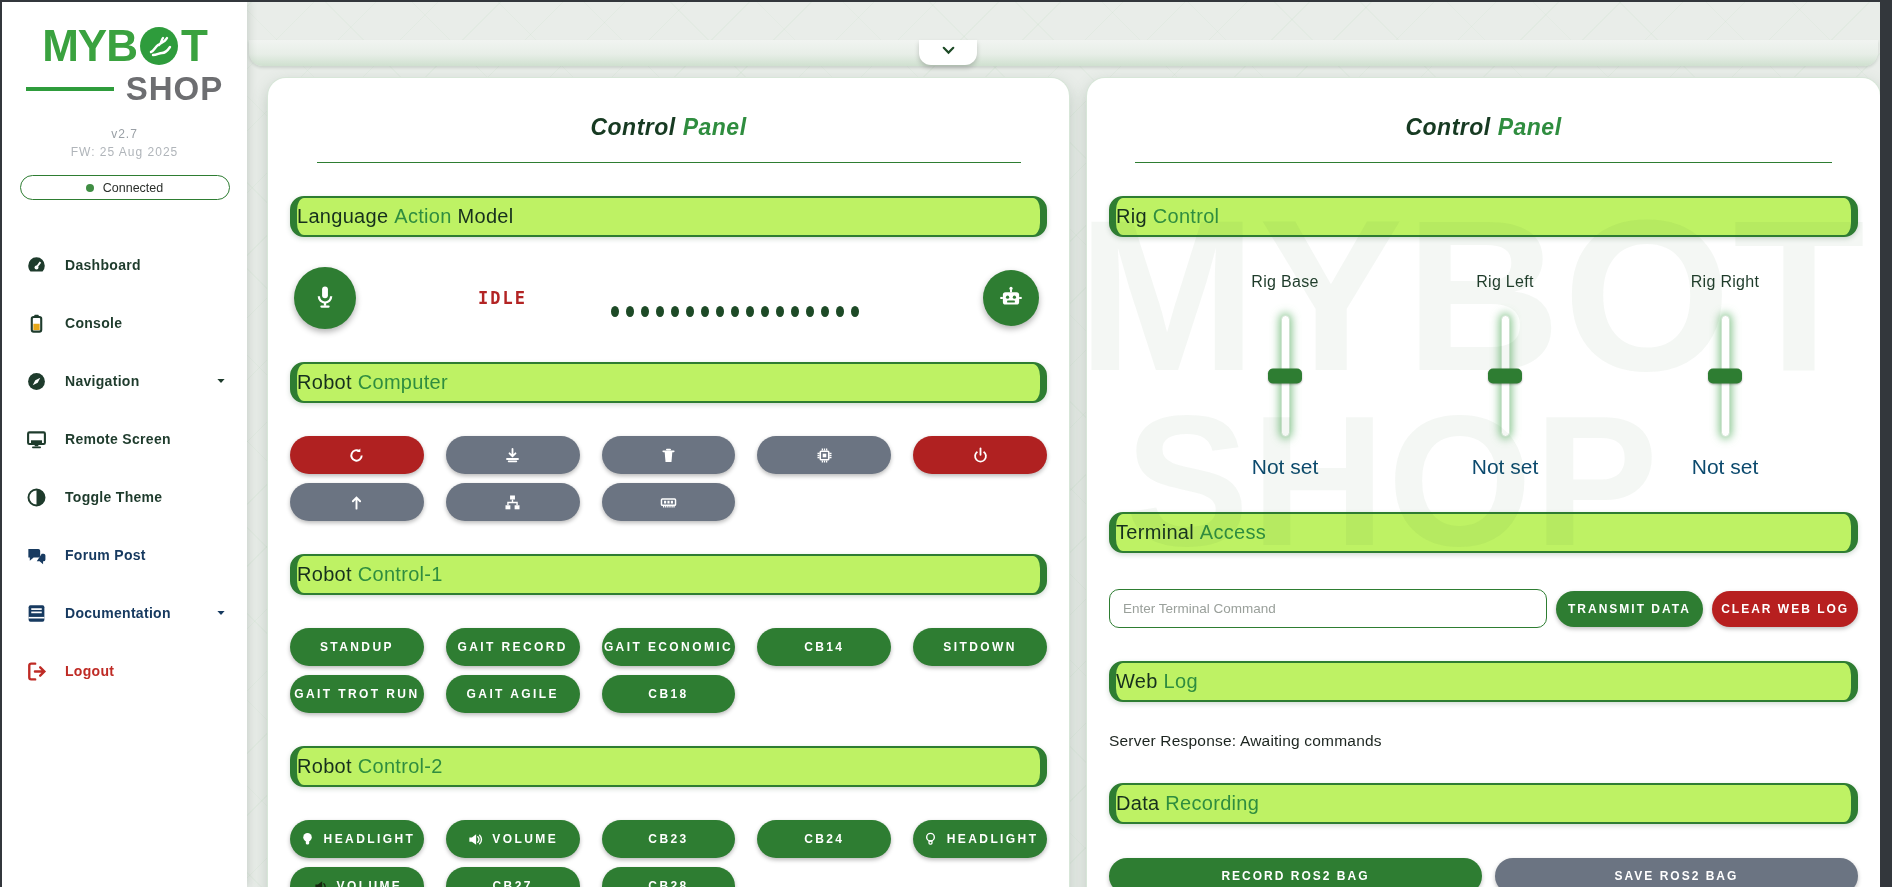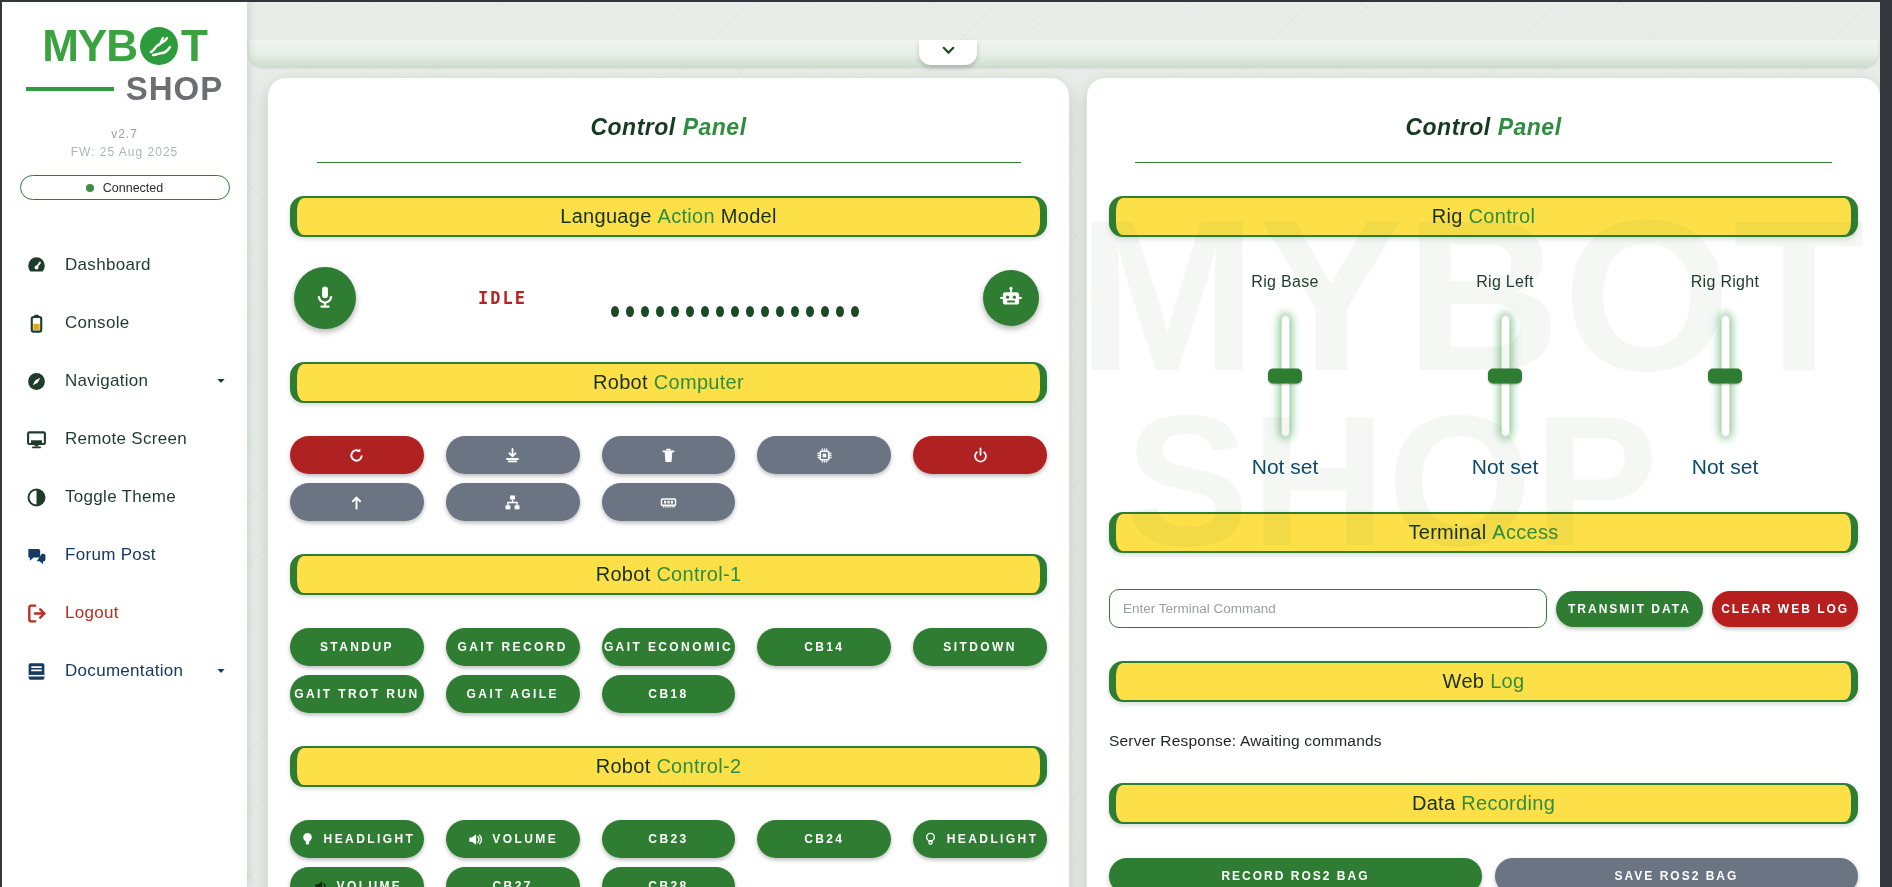--- a/index.html
+++ b/index.html
@@ -36,21 +36,21 @@
   .version{ margin-top:22px; text-align:center; color:#9aa0a6; font-size:12px; letter-spacing:1px; }
   .firmware{ margin-top:4px; text-align:center; color:#b0b5ba; font-size:12px; letter-spacing:1px; }
   .conn-pill{
     margin:16px auto 0; width:210px; height:25px; border:1px solid #2e7d32; border-radius:13px;
     display:flex; align-items:center; justify-content:center; gap:9px;
     font-size:12.5px; color:#2b2f2b; background:#fff;
   }
   .conn-dot{ width:8px; height:8px; border-radius:50%; background:#3f8d43; }
   #side-nav{ margin-top:36px; }
   .side-item{ display:flex; align-items:center; height:58px; padding-left:24px; cursor:pointer;
-              font-size:17px; letter-spacing:.3px; }
+              font-size:14px; letter-spacing:.3px;font-weight:bold; }
   .side-item .s-icon{ width:21px; height:21px; display:inline-flex; margin-right:18px; flex:0 0 21px; }
   .side-item .s-icon svg{ width:100%; height:100%; }
   .side-item.green{ color:#1e3b2c; }
   .side-item.navy{ color:#173a60; }
   .side-item.red{ color:#bf2b25; }
   .s-caret{ margin-left:auto; margin-right:20px; width:12px; height:12px; display:inline-flex; }
   .s-caret svg{ width:100%; height:100%; }
   
   .main{ position:absolute; left:245px; top:0; right:12px; bottom:0; z-index:1;margin-top:38px; }
   .top-bar{
@@ -69,24 +69,24 @@
     box-shadow:0 0 0 1px #d7e6d8, 0 6px 16px rgba(70,105,80,.28);
     padding:36px 22px 30px;
   }
   .card.left{ left:21px; width:801px; height:1180px; }
   .card.right{ left:840px; width:793px; height:1180px; }
   .panel-title{ text-align:center; font-size:23px; font-style:italic; font-weight:600; letter-spacing:.5px; }
   .panel-title .t1{ color:#173a22; }
   .panel-title .t2{ color:#2f8d3f; margin-left:7px; }
   .title-rule{ border:none; border-top:1px solid #2e7d32; width:93%; margin:21px auto 0; }
   .hdr-box{
-    margin:33px auto 0; height:41px; background:#fde047; border-radius:14px;
+    margin:33px auto 0; height:41px; background:#bef264; border-radius:14px;
     border:2px solid #2e7d32; border-left-width:7px; border-right-width:7px;
     box-shadow:0 2px 5px rgba(50,90,60,.22);
-    display:flex; align-items:center; justify-content:center;
+    display:flex; align-items:center; justify-content:flex-start;
     font-size:20px; letter-spacing:.3px;
   }
   .hdr-box .pre, .hdr-box .post{ color:#16301d; white-space:pre; }
   .hdr-box .accent{ color:#2f8d3f; white-space:pre; }
   
   .lam-row{ display:flex; align-items:center; margin-top:30px; padding:0 4px; }
   .round-btn{ border:none; border-radius:50%; background:#2e7d32; cursor:pointer;
               display:flex; align-items:center; justify-content:center;
               box-shadow:0 3px 6px rgba(0,0,0,.3); }
   .mic-btn{ width:62px; height:62px; }
@@ -223,44 +223,44 @@
       </div>
       <div class="side-item navy">
         <span class="s-icon">
           <svg viewBox="0 0 16 16">
             <path d="M1.8 3h7.6a1.4 1.4 0 0 1 1.4 1.4v3.8a1.4 1.4 0 0 1-1.4 1.4H5.8L2.9 12V9.6h-1a0 0 0 0 1-.1 0z" fill="currentColor"></path>
             <path d="M12 6.6h1.4A1.4 1.4 0 0 1 14.8 8v3a1.4 1.4 0 0 1-1.4 1.4h-.4v2.2l-2.6-2.2H8.2" fill="currentColor"></path>
           </svg>
         </span>
         <span class="s-label">Forum Post</span>
       </div>
-      <div class="side-item red">
-        <span class="s-icon">
-          <svg viewBox="0 0 16 16">
-            <path d="M7 2H3.9A1.4 1.4 0 0 0 2.5 3.4v9.2A1.4 1.4 0 0 0 3.9 14H7" fill="none" stroke="currentColor" stroke-width="1.8" stroke-linecap="round"></path>
-            <path d="M6.8 8h6.6M10.8 4.8 14 8l-3.2 3.2" fill="none" stroke="currentColor" stroke-width="1.8" stroke-linecap="round"></path>
-          </svg>
-        </span>
-        <span class="s-label">Logout</span>
-      </div>
       <div class="side-item navy">
         <span class="s-icon">
           <svg viewBox="0 0 16 16">
             <rect x="2" y="1.8" width="12" height="12.4" rx="1.4" fill="currentColor"></rect>
             <rect x="4" y="4" width="8" height="1.3" fill="#fff"></rect>
             <rect x="4" y="6.5" width="8" height="1.3" fill="#fff"></rect>
             <rect x="2" y="10.6" width="12" height="1.2" fill="#fff"></rect>
           </svg>
         </span>
         <span class="s-label">Documentation</span>
         <span class="s-caret">
           <svg viewBox="0 0 16 16">
             <path d="M3.2 5.2h9.6L8 10.8z" fill="currentColor"></path>
           </svg>
         </span>
+      </div>
+      <div class="side-item red">
+        <span class="s-icon">
+          <svg viewBox="0 0 16 16">
+            <path d="M7 2H3.9A1.4 1.4 0 0 0 2.5 3.4v9.2A1.4 1.4 0 0 0 3.9 14H7" fill="none" stroke="currentColor" stroke-width="1.8" stroke-linecap="round"></path>
+            <path d="M6.8 8h6.6M10.8 4.8 14 8l-3.2 3.2" fill="none" stroke="currentColor" stroke-width="1.8" stroke-linecap="round"></path>
+          </svg>
+        </span>
+        <span class="s-label">Logout</span>
       </div>
     </nav>
 </aside>
 
 <div class="main">
   <div class="top-bar"></div>
   <div class="collapse-tab">
     <span>
       <svg viewBox="0 0 16 16" width="17" height="17">
           <path d="M3.5 5.5 8 10l4.5-4.5" fill="none" stroke="#1d4a26" stroke-width="2" stroke-linecap="round"></path>

